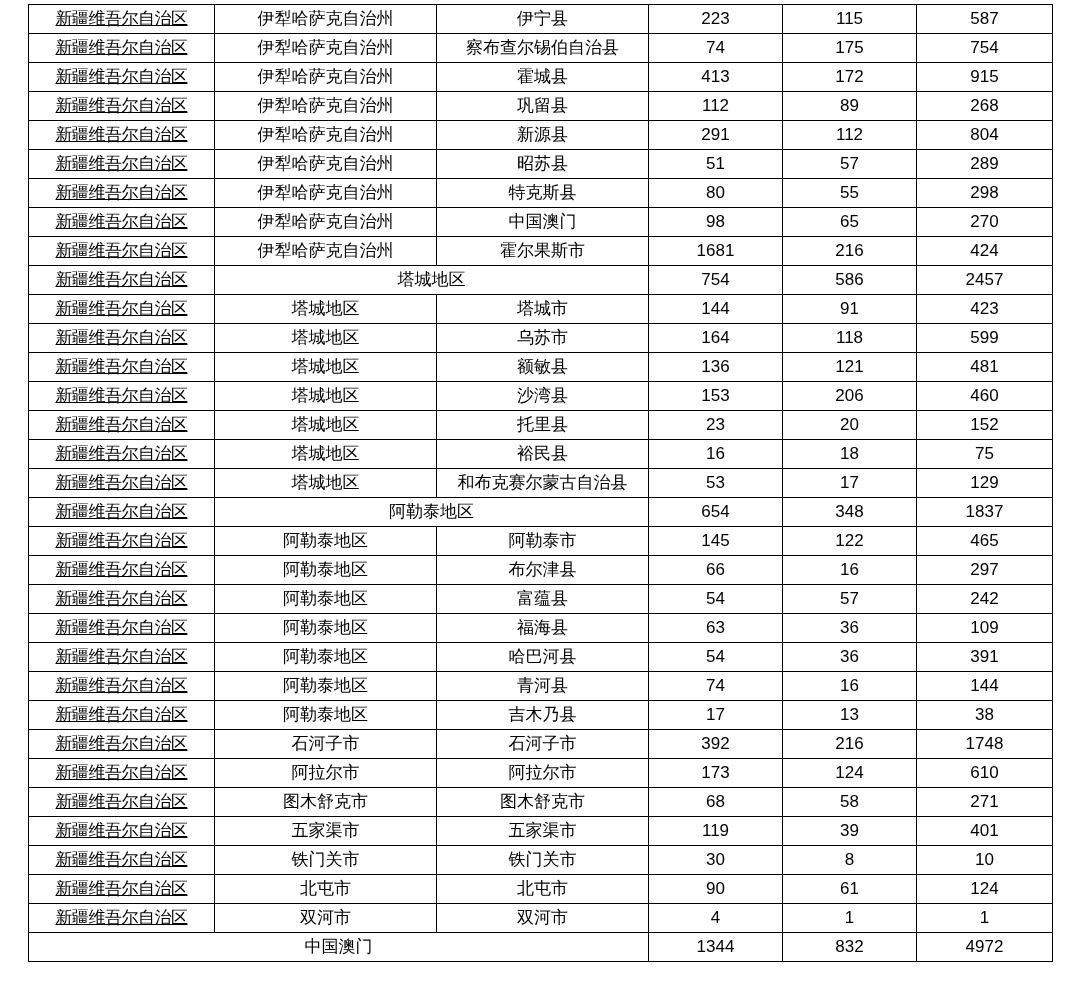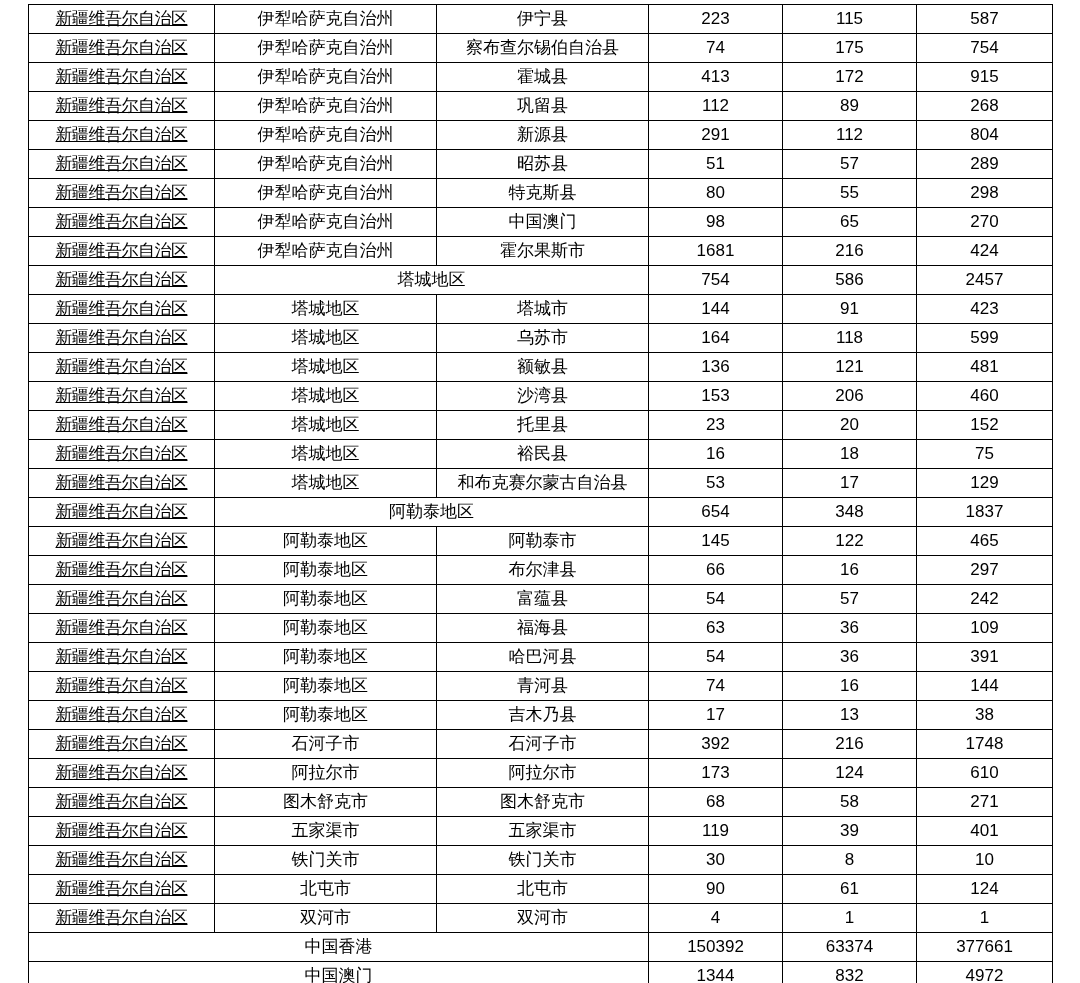--- a/index.html
+++ b/index.html
@@ -322,26 +322,20 @@
         </tr>
         <tr>
           <td class="prov">新疆维吾尔自治区</td>
           <td>双河市</td>
           <td>双河市</td>
           <td class="num">4</td>
           <td class="num">1</td>
           <td class="num">1</td>
         </tr>
         <tr>
-          <td class="span-three" colspan="3">中国香港</td>
-          <td class="num">150392</td>
-          <td class="num">63374</td>
-          <td class="num">377661</td>
-        </tr>
-        <tr>
           <td class="span-three" colspan="3">中国澳门</td>
           <td class="num">1344</td>
           <td class="num">832</td>
           <td class="num">4972</td>
         </tr>
       </tbody>
   </table>
 </div>
 
 </body></html>

